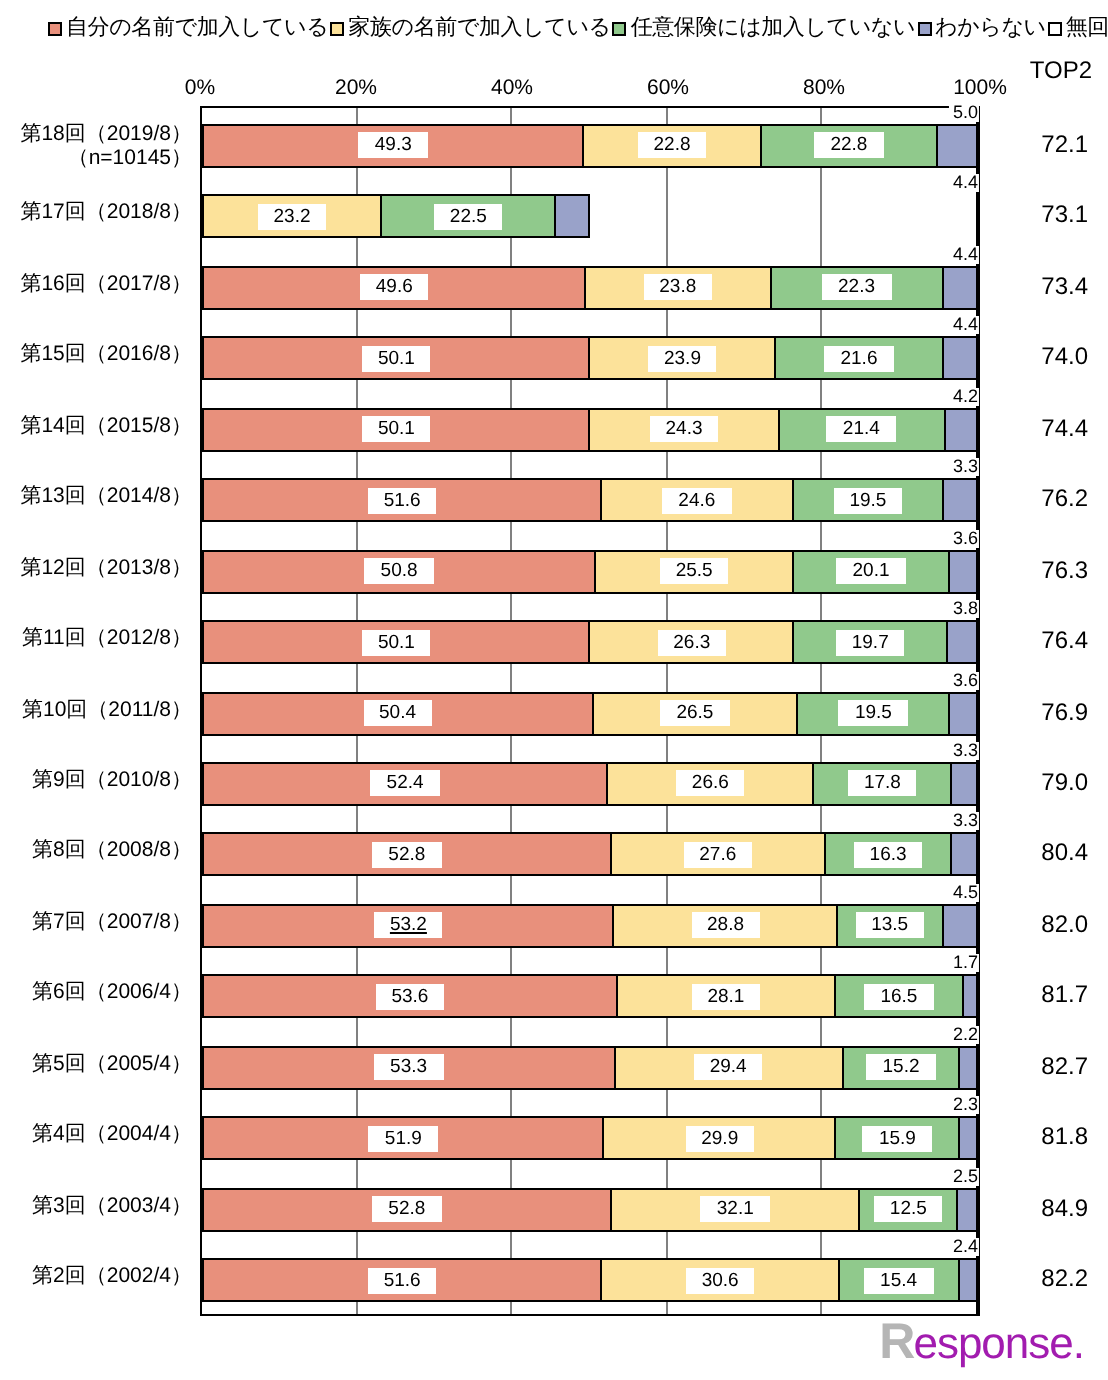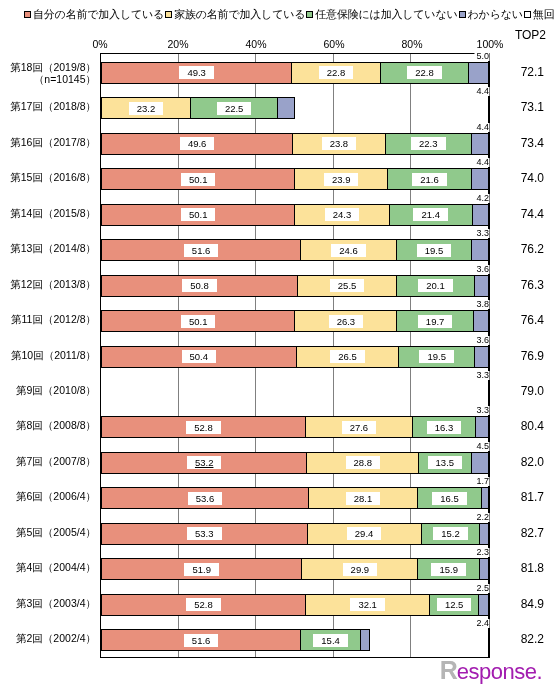--- a/index.html
+++ b/index.html
@@ -304,20 +304,32 @@
           </div>
           <div class="seg" style="width: 26.5%; background: rgb(252, 226, 154);">
             <span class="seg-value">26.5</span>
           </div>
           <div class="seg" style="width: 19.5%; background: rgb(144, 201, 140);">
             <span class="seg-value">19.5</span>
           </div>
           <div class="seg" style="width: 3.6%; background: rgb(153, 162, 201);"></div>
         </div>
         <div class="outside-value" style="left: 100%; top: 281.5px;">3.6</div>
+        <div class="bar" style="top: 326.971px;">
+          <div class="seg" style="width: 52.4%; background: rgb(232, 144, 124);">
+            <span class="seg-value">52.4</span>
+          </div>
+          <div class="seg" style="width: 26.6%; background: rgb(252, 226, 154);">
+            <span class="seg-value">26.6</span>
+          </div>
+          <div class="seg" style="width: 17.8%; background: rgb(144, 201, 140);">
+            <span class="seg-value">17.8</span>
+          </div>
+          <div class="seg" style="width: 3.3%; background: rgb(153, 162, 201);"></div>
+        </div>
         <div class="outside-value" style="left: 100%; top: 316.971px;">3.3</div>
         <div class="bar" style="top: 362.441px;">
           <div class="seg" style="width: 52.8%; background: rgb(232, 144, 124);">
             <span class="seg-value">52.8</span>
           </div>
           <div class="seg" style="width: 27.6%; background: rgb(252, 226, 154);">
             <span class="seg-value">27.6</span>
           </div>
           <div class="seg" style="width: 16.3%; background: rgb(144, 201, 140);">
             <span class="seg-value">16.3</span>
@@ -386,20 +398,23 @@
           </div>
           <div class="seg" style="width: 12.5%; background: rgb(144, 201, 140);">
             <span class="seg-value">12.5</span>
           </div>
           <div class="seg" style="width: 2.5%; background: rgb(153, 162, 201);"></div>
         </div>
         <div class="outside-value" style="left: 100%; top: 529.794px;">2.5</div>
         <div class="bar" style="top: 575.265px;">
           <div class="seg" style="width: 51.6%; background: rgb(232, 144, 124);">
             <span class="seg-value">51.6</span>
+          </div>
+          <div class="seg" style="width: 30.6%; background: rgb(252, 226, 154);">
+            <span class="seg-value">30.6</span>
           </div>
           <div class="seg" style="width: 15.4%; background: rgb(144, 201, 140);">
             <span class="seg-value">15.4</span>
           </div>
           <div class="seg" style="width: 2.4%; background: rgb(153, 162, 201);"></div>
         </div>
         <div class="outside-value" style="left: 100%; top: 565.265px;">2.4</div>
       </div>
   </div>
 

